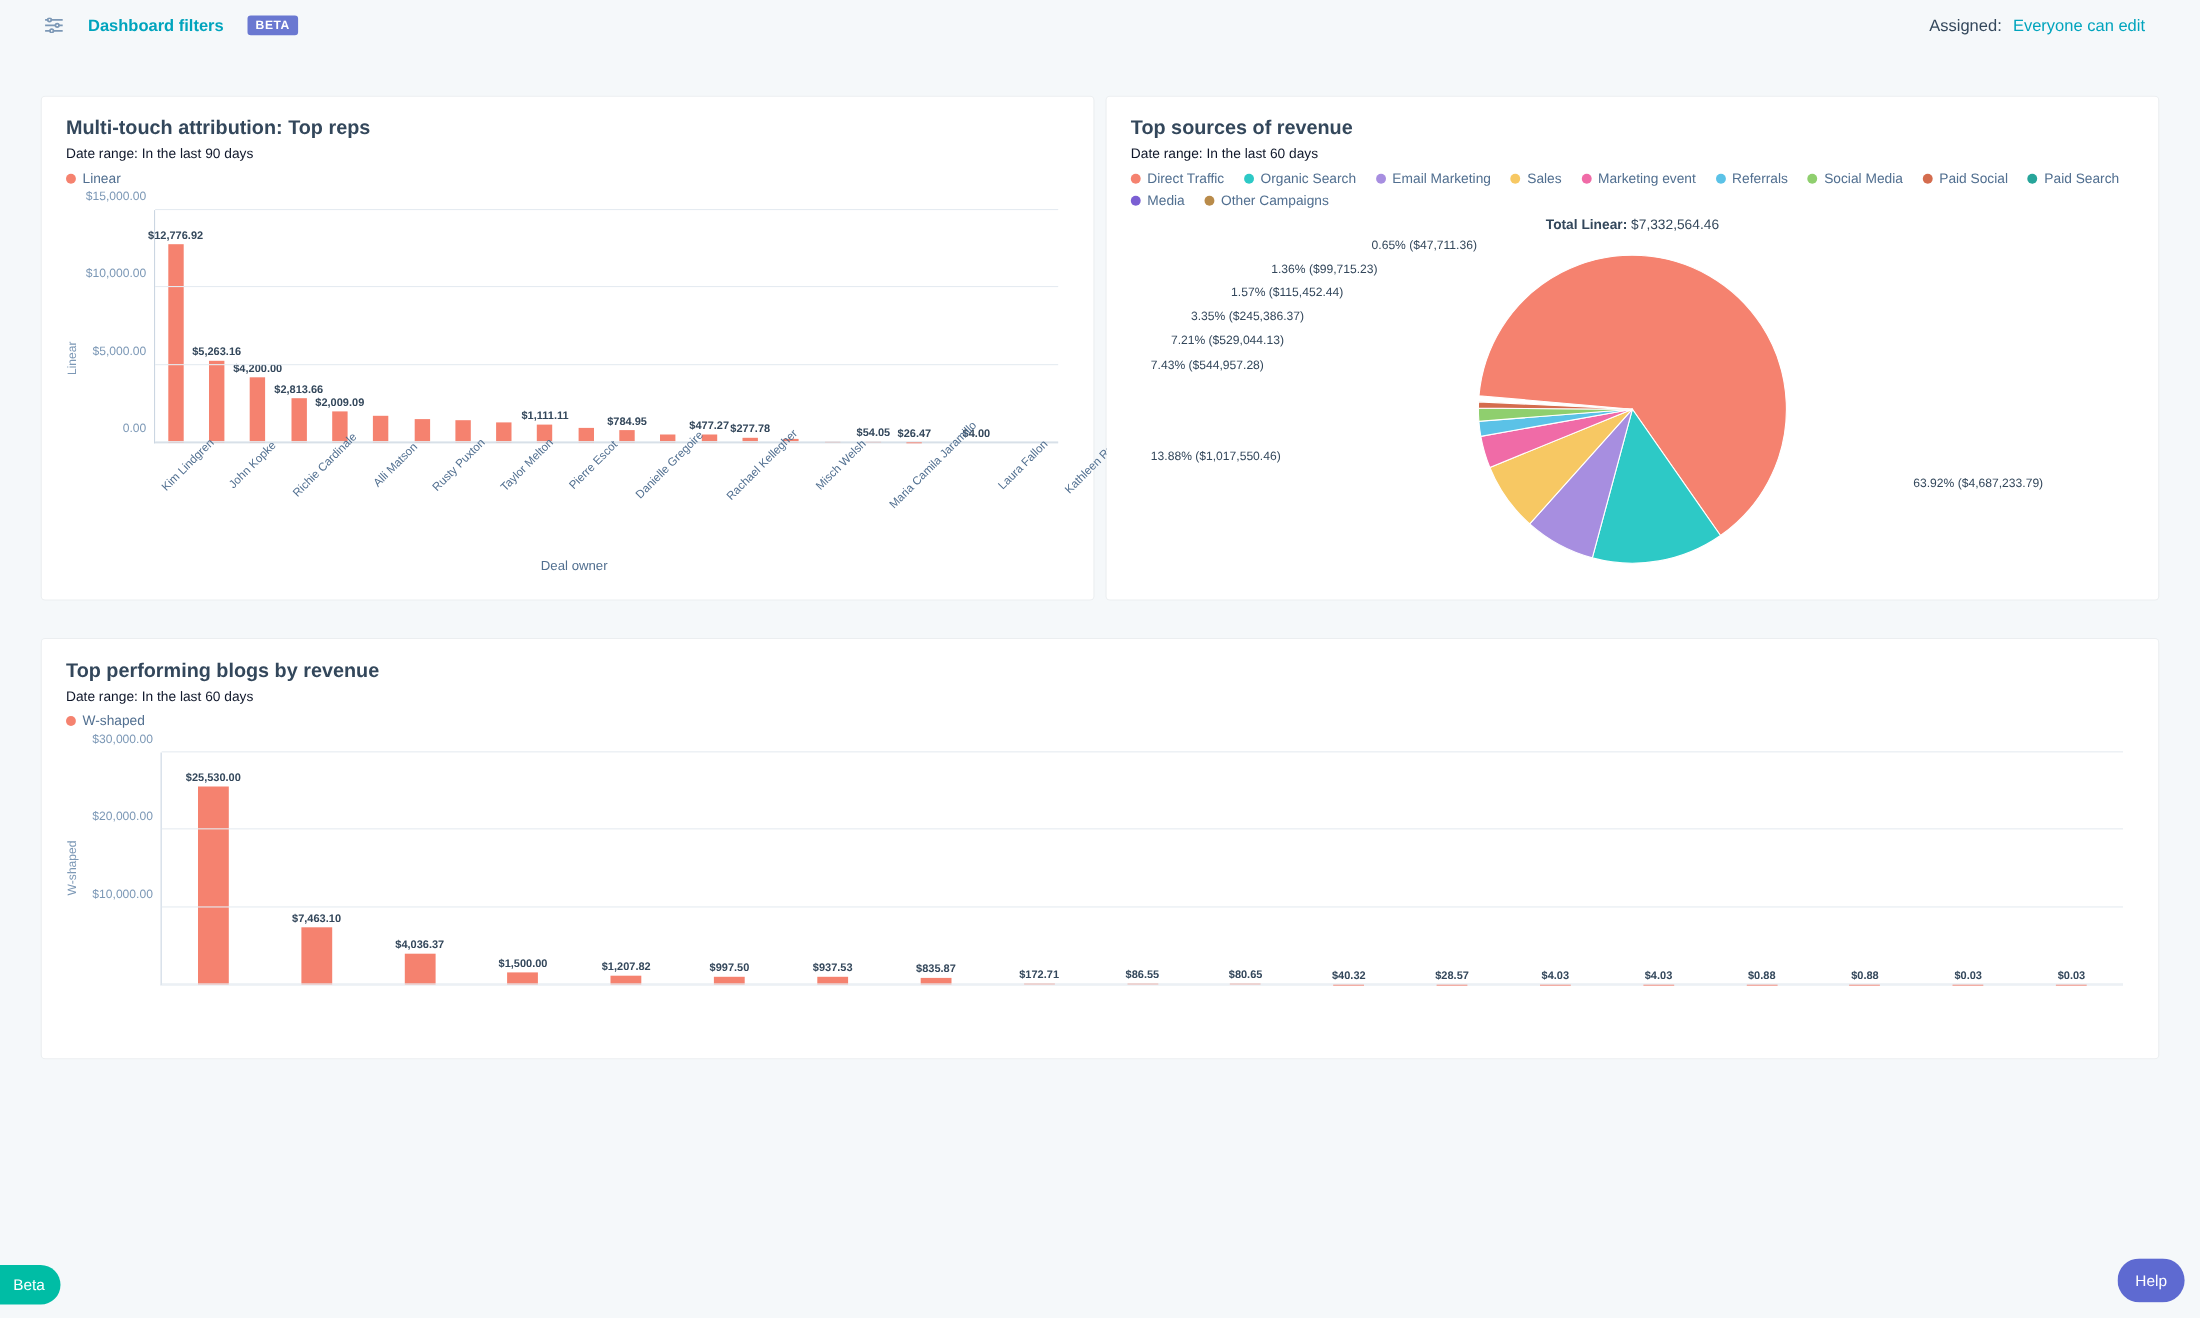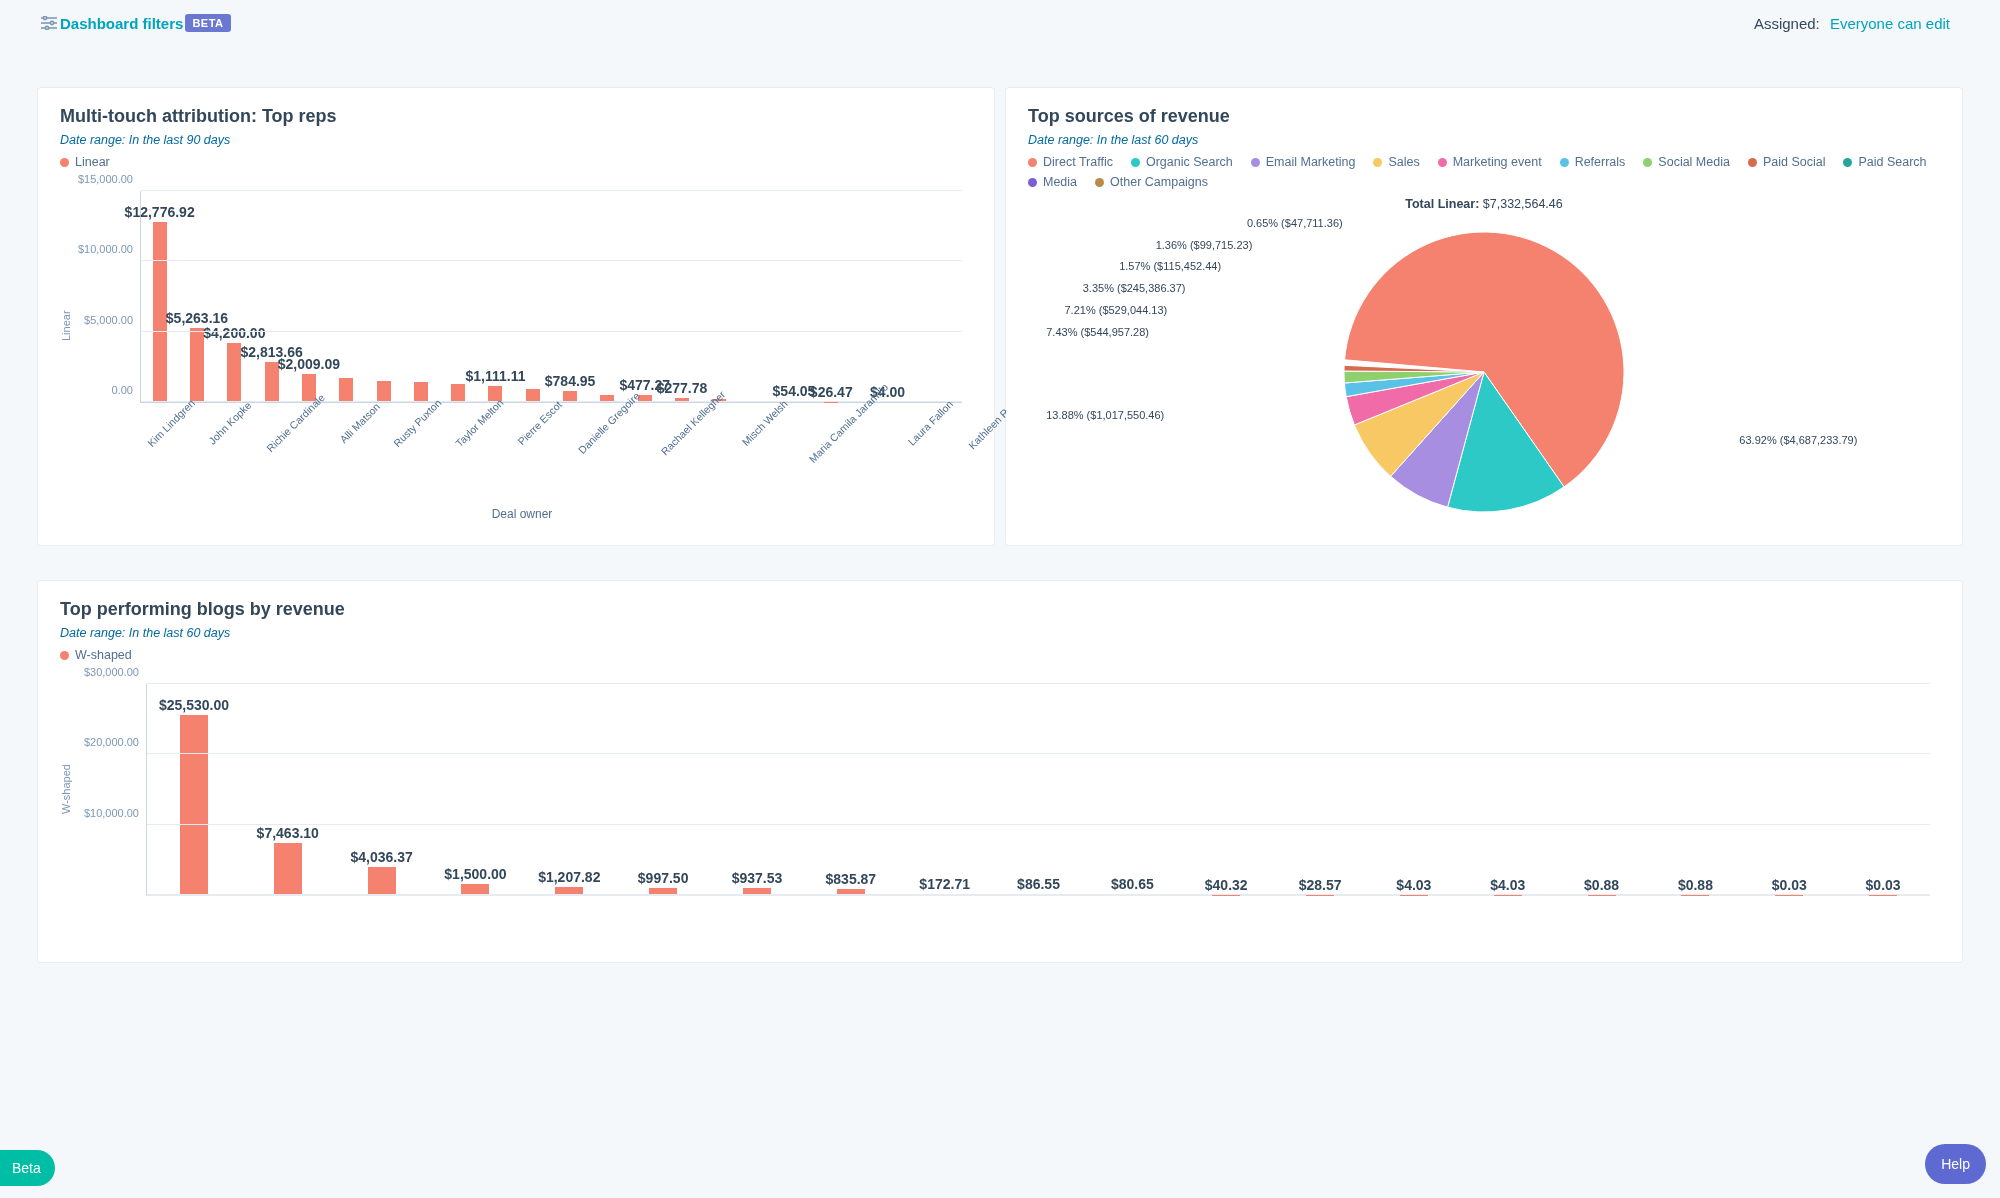--- a/index.html
+++ b/index.html
@@ -1,43 +1,43 @@
 <!DOCTYPE html>
 <html><head>
 <meta charset="utf-8">
 <style>
   * { box-sizing: border-box; margin: 0; padding: 0; }
   body { font-family: -apple-system, BlinkMacSystemFont, "Segoe UI", Helvetica, Arial, sans-serif; background: #f5f8fa; color: #33475b; overflow-x: hidden; }
   .topbar { display: flex; justify-content: space-between; align-items: center; padding: 14px 50px 10px 40px; }
-  .left-top { display: flex; align-items: center; gap: 2px; }
+  .left-top { display: flex; align-items: center; gap: 22px; }
   .filters-icon { width: 18px; height: 14px; display: inline-block; }
   .filters-icon svg { width: 100%; height: 100%; }
   .filters-link { color: #00a4bd; font-weight: 600; font-size: 15px; }
   .beta-badge { background: #6a78d1; color: #fff; font-size: 11px; font-weight: 700; padding: 3px 7px; border-radius: 3px; letter-spacing: 0.5px; }
   .right-top { font-size: 15px; color: #33475b; }
   .right-top span.link { color: #00a4bd; margin-left: 6px; }
   .board { display: flex; gap: 12px; padding: 46px 38px 12px 38px; }
   .card { background: #fff; border-radius: 3px; box-shadow: 0 0 0 1px rgba(0,0,0,0.04); padding: 18px 22px; flex: 1; position: relative; min-width: 0; }
   .card.left { flex: 1; }
   .card.right { flex: 1; }
   .card-title { font-size: 18px; font-weight: 600; color: #33475b; }
-  .date-range { font-size: 12.5px; color: #0369a1; margin-top: 6px; font-style: italic; }
+  .date-range { font-size: 12.5px; color: #0f172a; margin-top: 6px; }
   .legend-row { display: flex; flex-wrap: wrap; gap: 6px 18px; margin-top: 8px; }
   .legend-item { display: flex; align-items: center; gap: 6px; font-size: 12.5px; color: #516f90; }
   .legend-dot { width: 9px; height: 9px; border-radius: 50%; display: inline-block; }
 
   
   .bar-chart { position: relative; margin-top: 22px; margin-left: 12px; height: 300px; }
   .bar-ylabel { position: absolute; left: -6px; top: 50%; transform: translateY(-50%) rotate(-90deg); transform-origin: left center; font-size: 11px; color: #7c98b6; }
   .bar-plot { position: absolute; left: 68px; right: 10px; top: 0; bottom: 88px; border-bottom: 1px solid #cbd6e2; border-left: 1px solid #cbd6e2; }
   .grid-line { position: absolute; left: 0; right: 0; border-top: 1px solid #e5ebf1; }
   .y-tick { position: absolute; right: 100%; transform: translateY(-50%); padding-right: 8px; font-size: 11px; color: #7c98b6; white-space: nowrap; }
   .bars { position: absolute; left: 0; right: 0; bottom: 0; top: 0; display: flex; align-items: flex-end; justify-content: space-around; }
   .bar-col { flex: 1; display: flex; flex-direction: column; align-items: center; position: relative; height: 100%; }
-  .bar-val { font-size: 14px; font-weight: 600; color: #33475b; position: absolute; left: 50%; transform: translateX(-50%); white-space: nowrap; }
+  .bar-val { font-size: 10px; font-weight: 600; color: #33475b; position: absolute; left: 50%; transform: translateX(-50%); white-space: nowrap; }
   .bar-rect { width: 14px; background: #f5826f; position: absolute; bottom: 0; }
   .x-labels { position: absolute; left: 68px; right: 10px; bottom: 0; top: calc(100% - 88px); display: flex; }
   .x-label { flex: 1; font-size: 10.5px; color: #516f90; text-align: center; transform: rotate(-45deg) translate(-14px, 8px); transform-origin: center top; white-space: nowrap; }
   .x-axis-title { position: absolute; left: 50%; bottom: -30px; transform: translateX(-50%); font-size: 12px; color: #516f90; }
 
   
   .pie-wrap { margin-top: 8px; text-align: center; }
   .total-linear { font-size: 12.5px; color: #33475b; margin-bottom: 6px; }
   .total-linear .lbl { font-weight: 600; }
   .pie-body { position: relative; height: 310px; }

